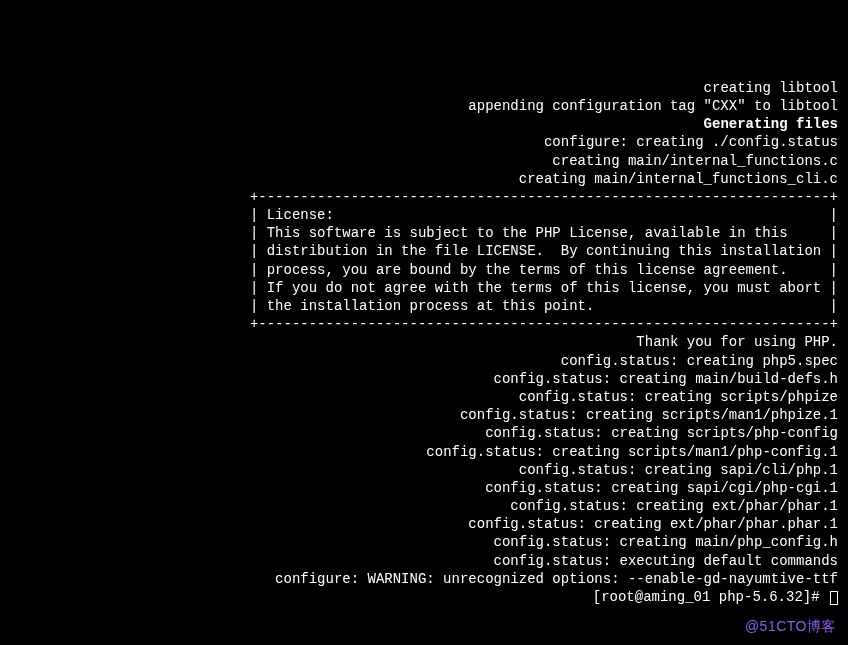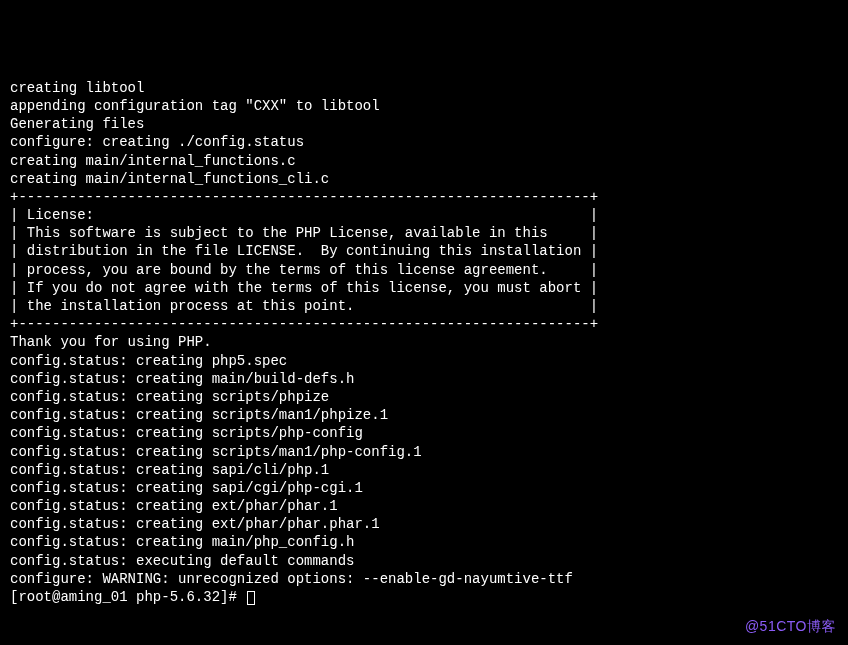--- a/index.html
+++ b/index.html
@@ -9,22 +9,22 @@
     font-family: "Consolas", "Courier New", monospace;
     font-size: 14px;
     line-height: 1.3;
     width: 848px;
     height: 645px;
     padding: 6px 10px;
     position: relative;
     overflow: hidden;
     white-space: pre;
   }
-  .line { white-space: pre; }
-  .bold { font-weight: normal; }
+  .line { white-space: pre; text-align: right; }
+  .bold { font-weight: bold; }
   .watermark {
     position: absolute;
     right: 12px;
     bottom: 10px;
     color: #8b5cf6;
     font-size: 14px;
     font-family: sans-serif;
     letter-spacing: 0.5px;
   }
   .cursor {

